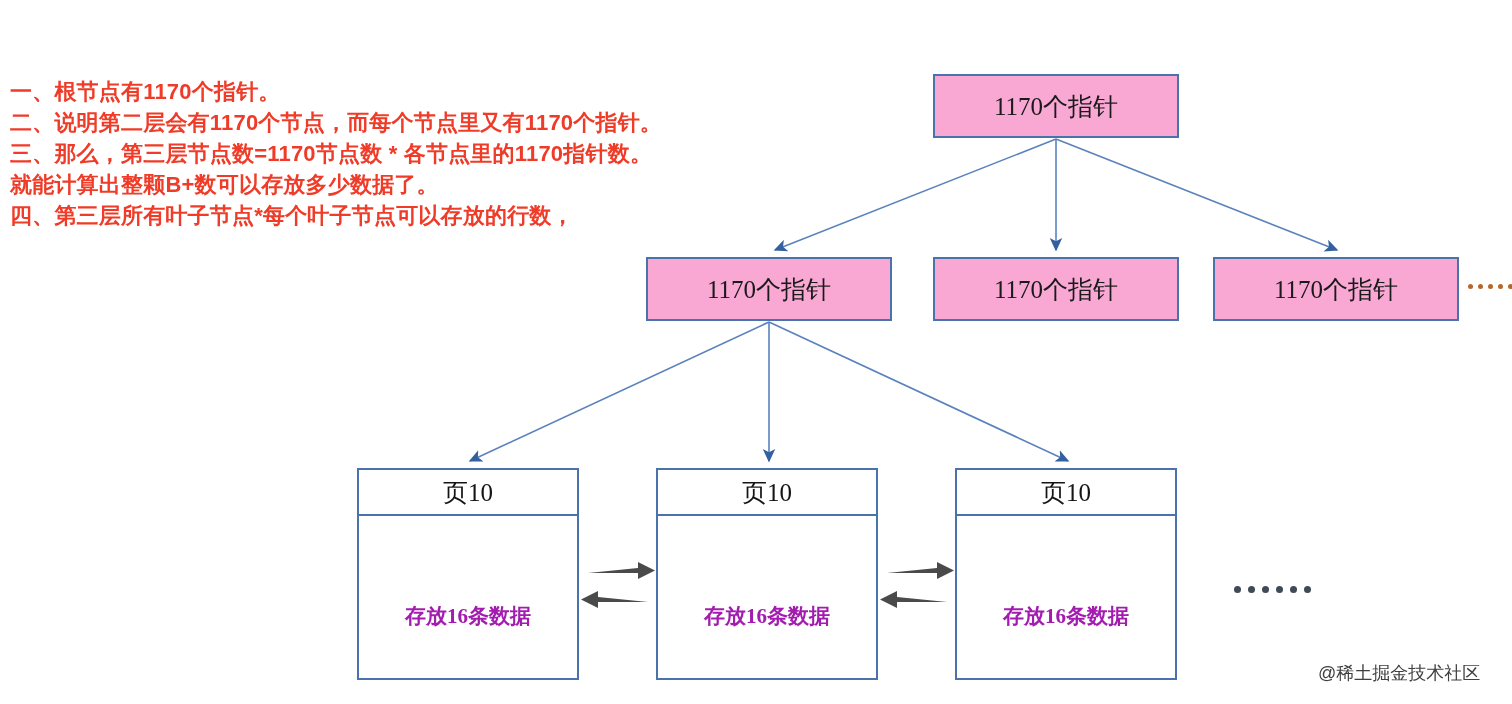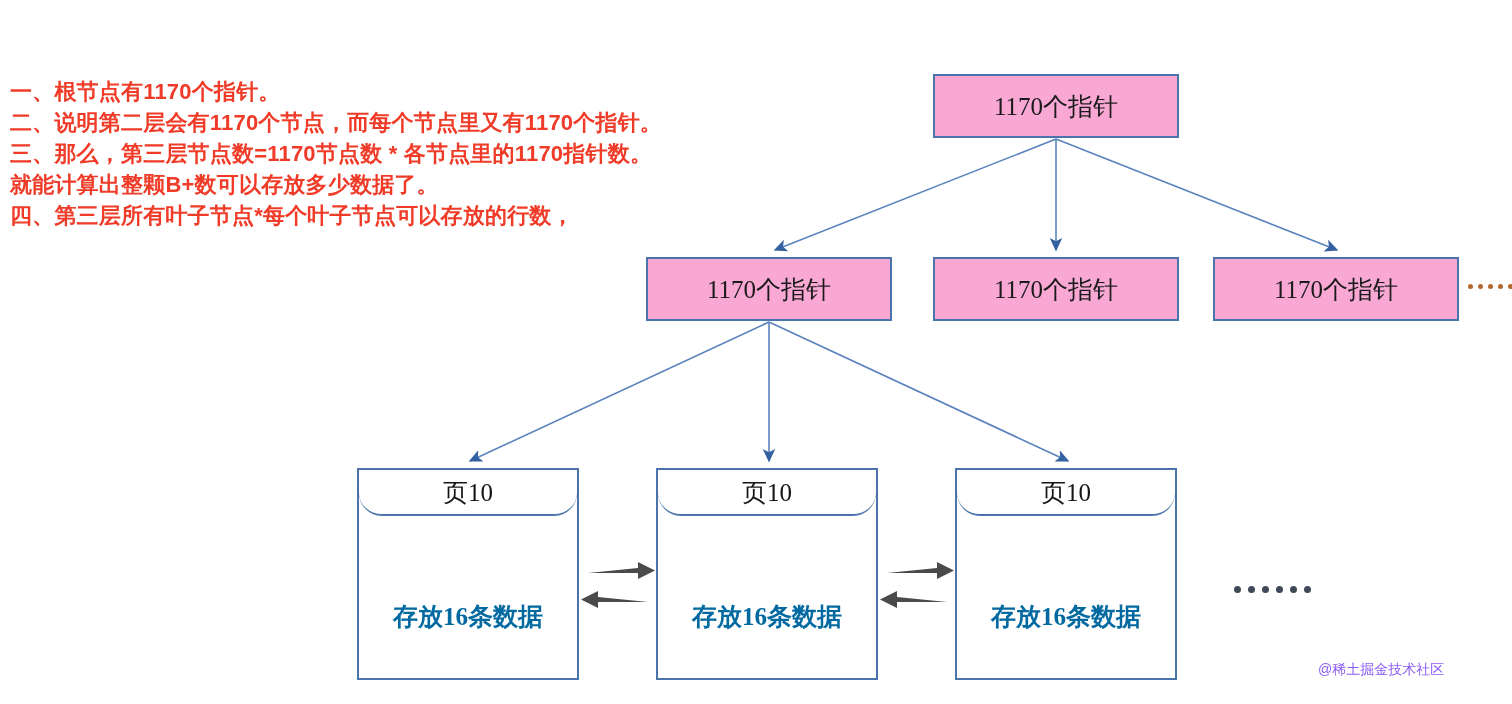--- a/index.html
+++ b/index.html
@@ -99,31 +99,30 @@
     height: 44px;
     flex: 0 0 44px;
     border-bottom: 2px solid #4a73ab;
     display: flex;
     align-items: center;
     justify-content: center;
     font-family: "Liberation Serif", "DejaVu Serif", serif;
     font-size: 25px;
     color: #141414;
     white-space: nowrap;
-    border-radius: 23px;
   }
   .leaf-body {
     flex: 1 1 auto;
     display: flex;
     align-items: center;
     justify-content: center;
     font-family: "Liberation Serif", "DejaVu Serif", serif;
     font-weight: bold;
-    font-size: 25px;
-    color: #0369a1;
+    font-size: 21px;
+    color: #a21caf;
     white-space: nowrap;
     padding-top: 38px;
     box-sizing: border-box;
   }
 
   
   .dots {
     position: absolute;
     display: flex;
     align-items: center;
@@ -151,23 +150,23 @@
     width: 7px;
     height: 7px;
     background: #3f4957;
   }
 
   
   #watermark {
     position: absolute;
     left: 1318px;
     top: 661px;
-    color: #8b5cf6;
+    color: #404040;
     font-family: "Liberation Sans", "DejaVu Sans", sans-serif;
-    font-size: 14px;
+    font-size: 18px;
     white-space: nowrap;
   }
 </style>
 </head>
 <body>
 
 <div id="stage">
 
   <div id="annotations">
     <div class="note-line">一、根节点有1170个指针。</div>

